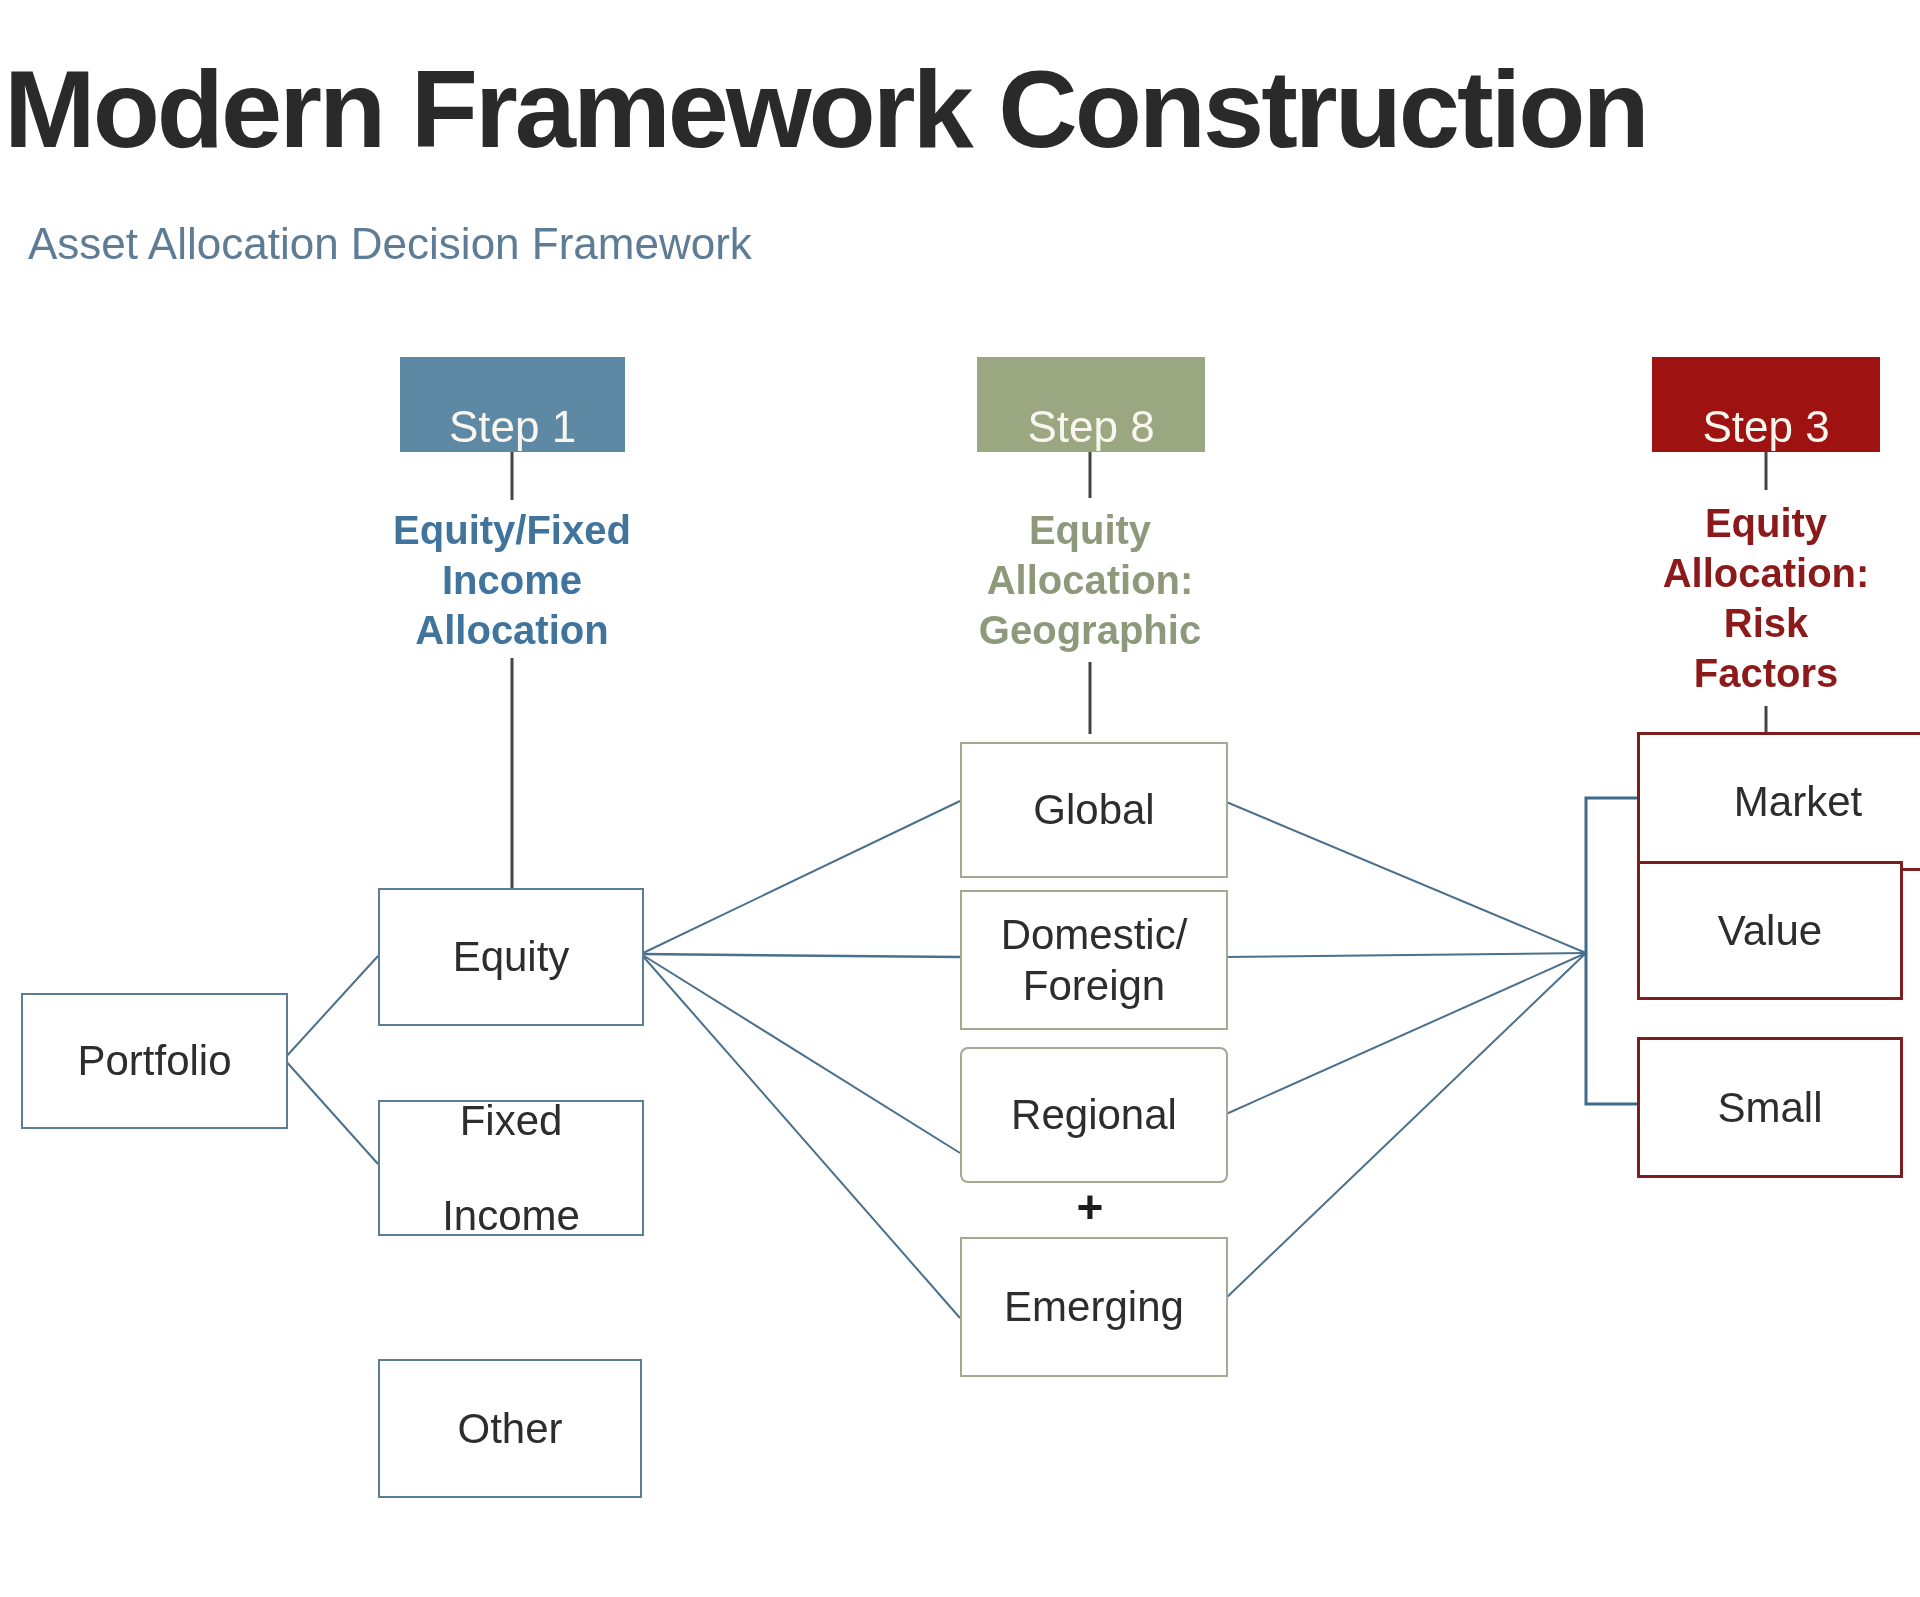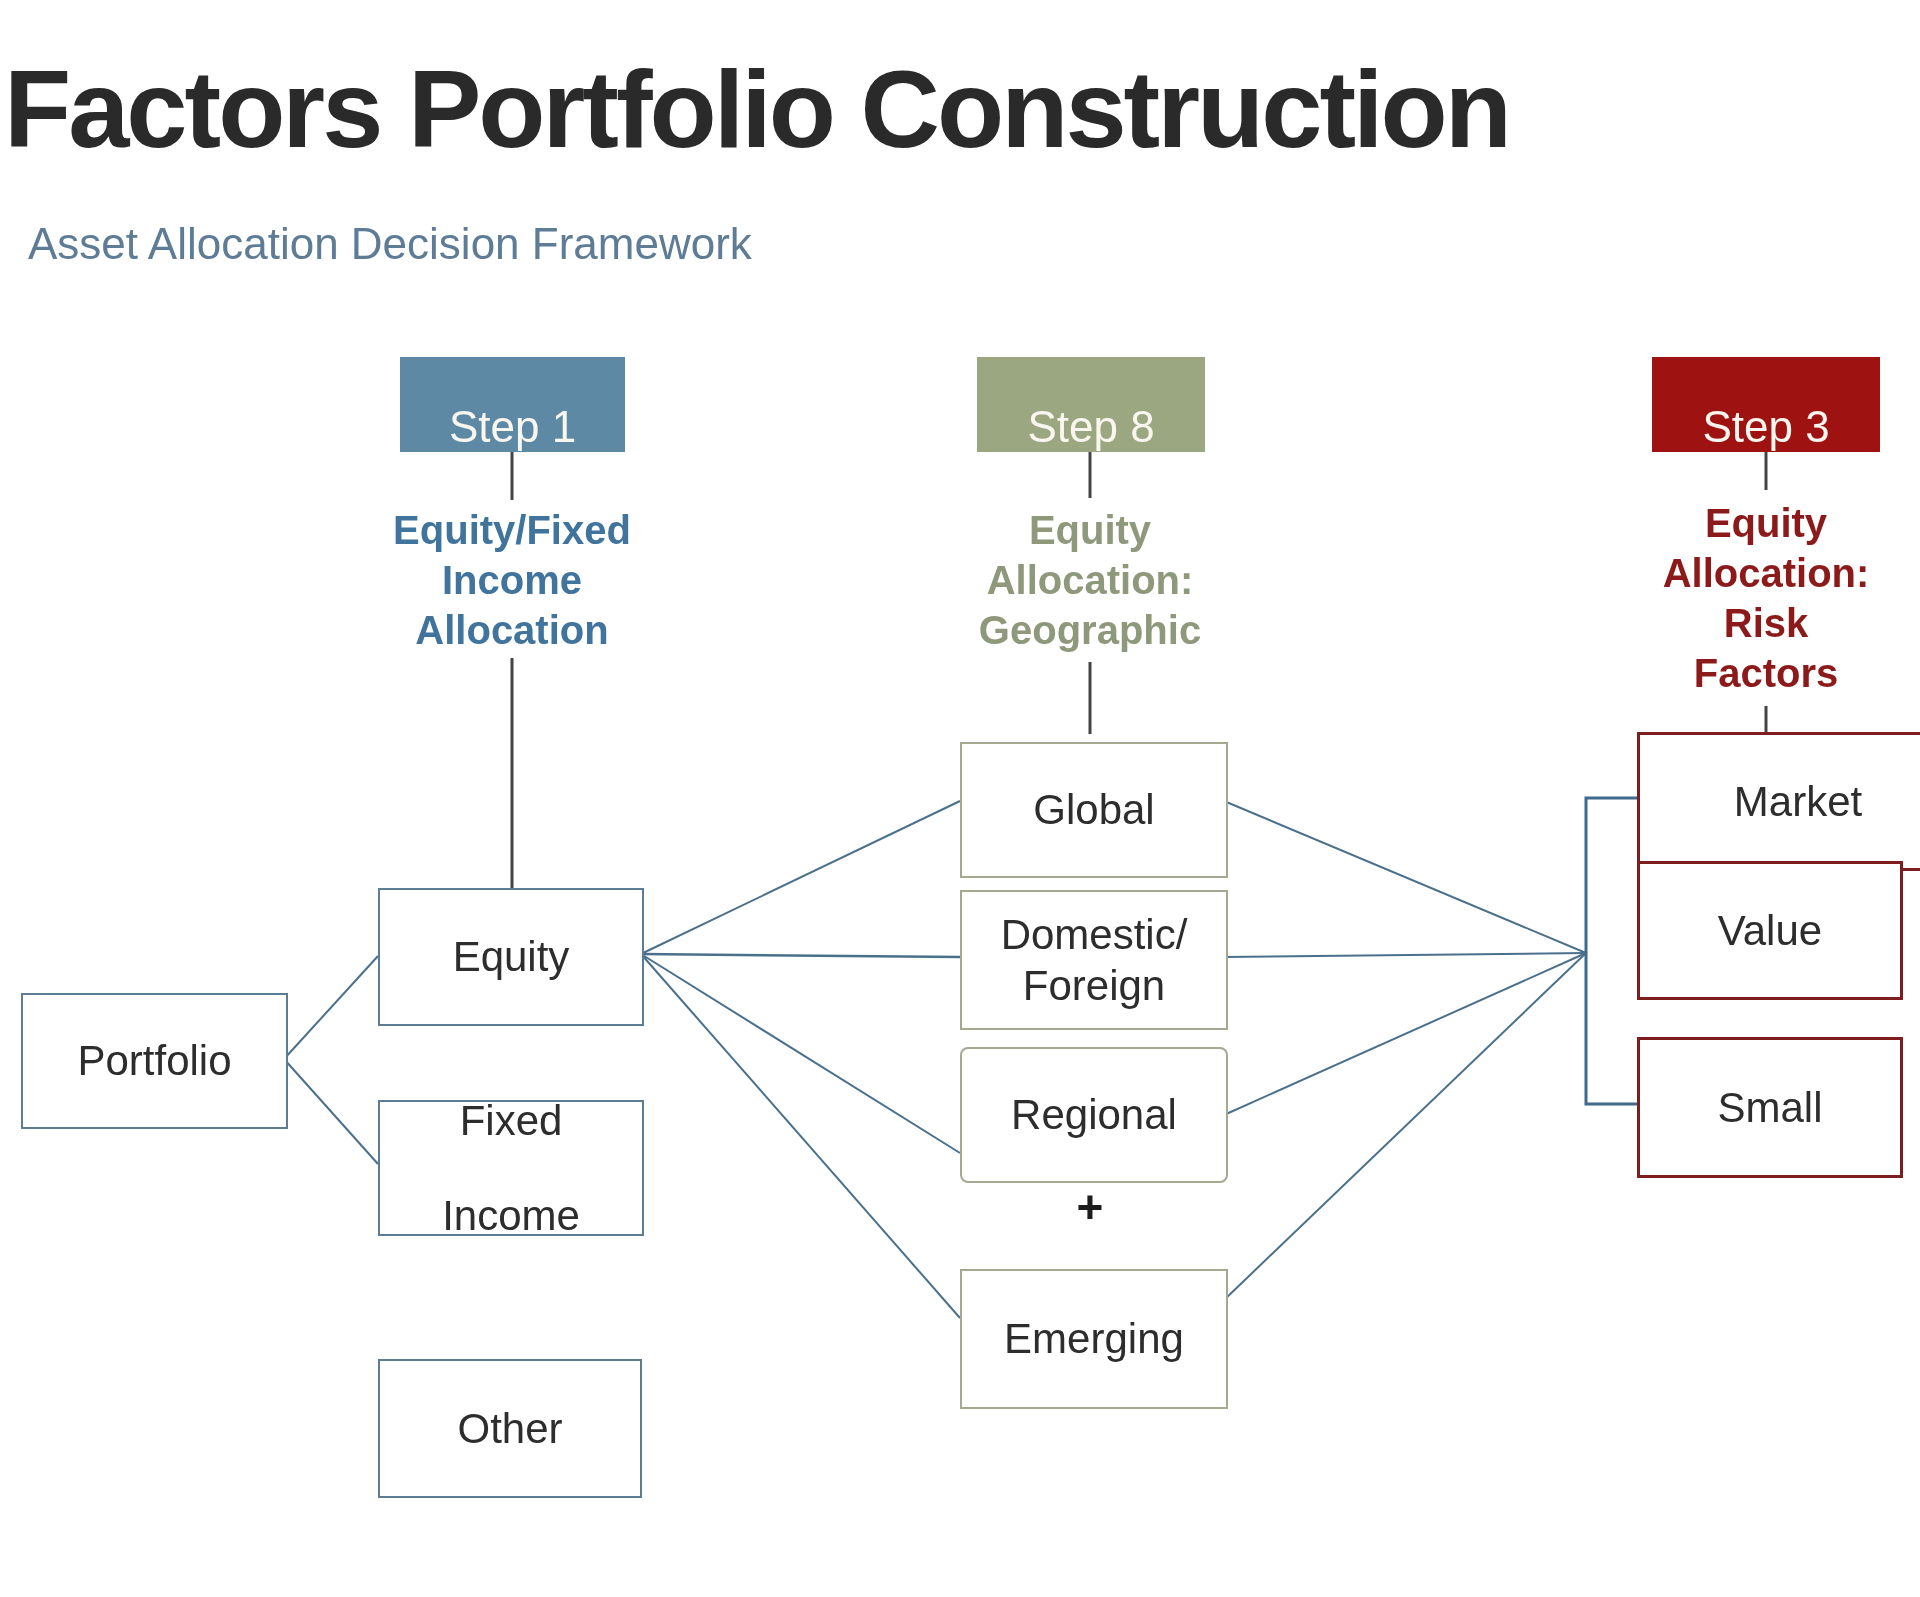--- a/index.html
+++ b/index.html
@@ -44,21 +44,21 @@
   .left-node{border:2px solid #5d7d95;}
   .mid-node{border:2px solid #a6a892;}
   .right-node{border:3px solid #7e1d1d;}
   .n-portfolio{left:21px;top:993px;width:263px;height:132px;}
   .n-equity{left:378px;top:888px;width:262px;height:134px;}
   .n-fixed{left:378px;top:1100px;width:262px;height:132px;gap:43px;}
   .n-other{left:378px;top:1359px;width:260px;height:135px;}
   .n-global{left:960px;top:734px;width:264px;height:132px;margin-top:8px;}
   .n-domestic{left:960px;top:890px;width:264px;height:136px;}
   .n-regional{left:960px;top:1047px;width:264px;height:132px;border-radius:8px;}
-  .n-emerging{left:960px;top:1237px;width:264px;height:136px;margin-top:32px;}
+  .n-emerging{left:960px;top:1237px;width:264px;height:136px;}
   .n-market{left:1637px;top:732px;width:260px;height:133px;padding-left:28px;}
   .n-value{left:1637px;top:861px;width:260px;height:133px;}
   .n-small{left:1637px;top:1037px;width:260px;height:135px;}
   .plus{
     left:1055px;top:1180px;width:70px;height:54px;
     display:flex;align-items:center;justify-content:center;
     font-size:46px;font-weight:bold;color:#1c1c1c;
   }
   svg.connectors{left:0;top:0;pointer-events:none;}
 </style>
@@ -83,21 +83,21 @@
   <line x1="641" y1="954" x2="960" y2="1318" stroke="#4a708c" stroke-width="2"></line>
 
   <line x1="1224" y1="801" x2="1586" y2="953" stroke="#4a708c" stroke-width="2"></line>
   <line x1="1224" y1="957" x2="1586" y2="953" stroke="#4a708c" stroke-width="2"></line>
   <line x1="1224" y1="1115" x2="1586" y2="953" stroke="#4a708c" stroke-width="2"></line>
   <line x1="1224" y1="1300" x2="1586" y2="953" stroke="#4a708c" stroke-width="2"></line>
 
   <path d="M 1637 798 L 1586 798 L 1586 1104 L 1637 1104" fill="none" stroke="#3e6b8c" stroke-width="3"></path>
 </svg>
 
-<div class="abs page-title">Factors Portfolio Construction</div>
+<div class="abs page-title">Modern Framework Construction</div>
 <div class="abs subtitle">Asset Allocation Decision Framework</div>
 
 <div class="abs step-header step1-header">
   <span>Step 1</span>
 </div>
 <div class="abs step-header step2-header">
   <span>Step 8</span>
 </div>
 <div class="abs step-header step3-header">
   <span>Step 3</span>

